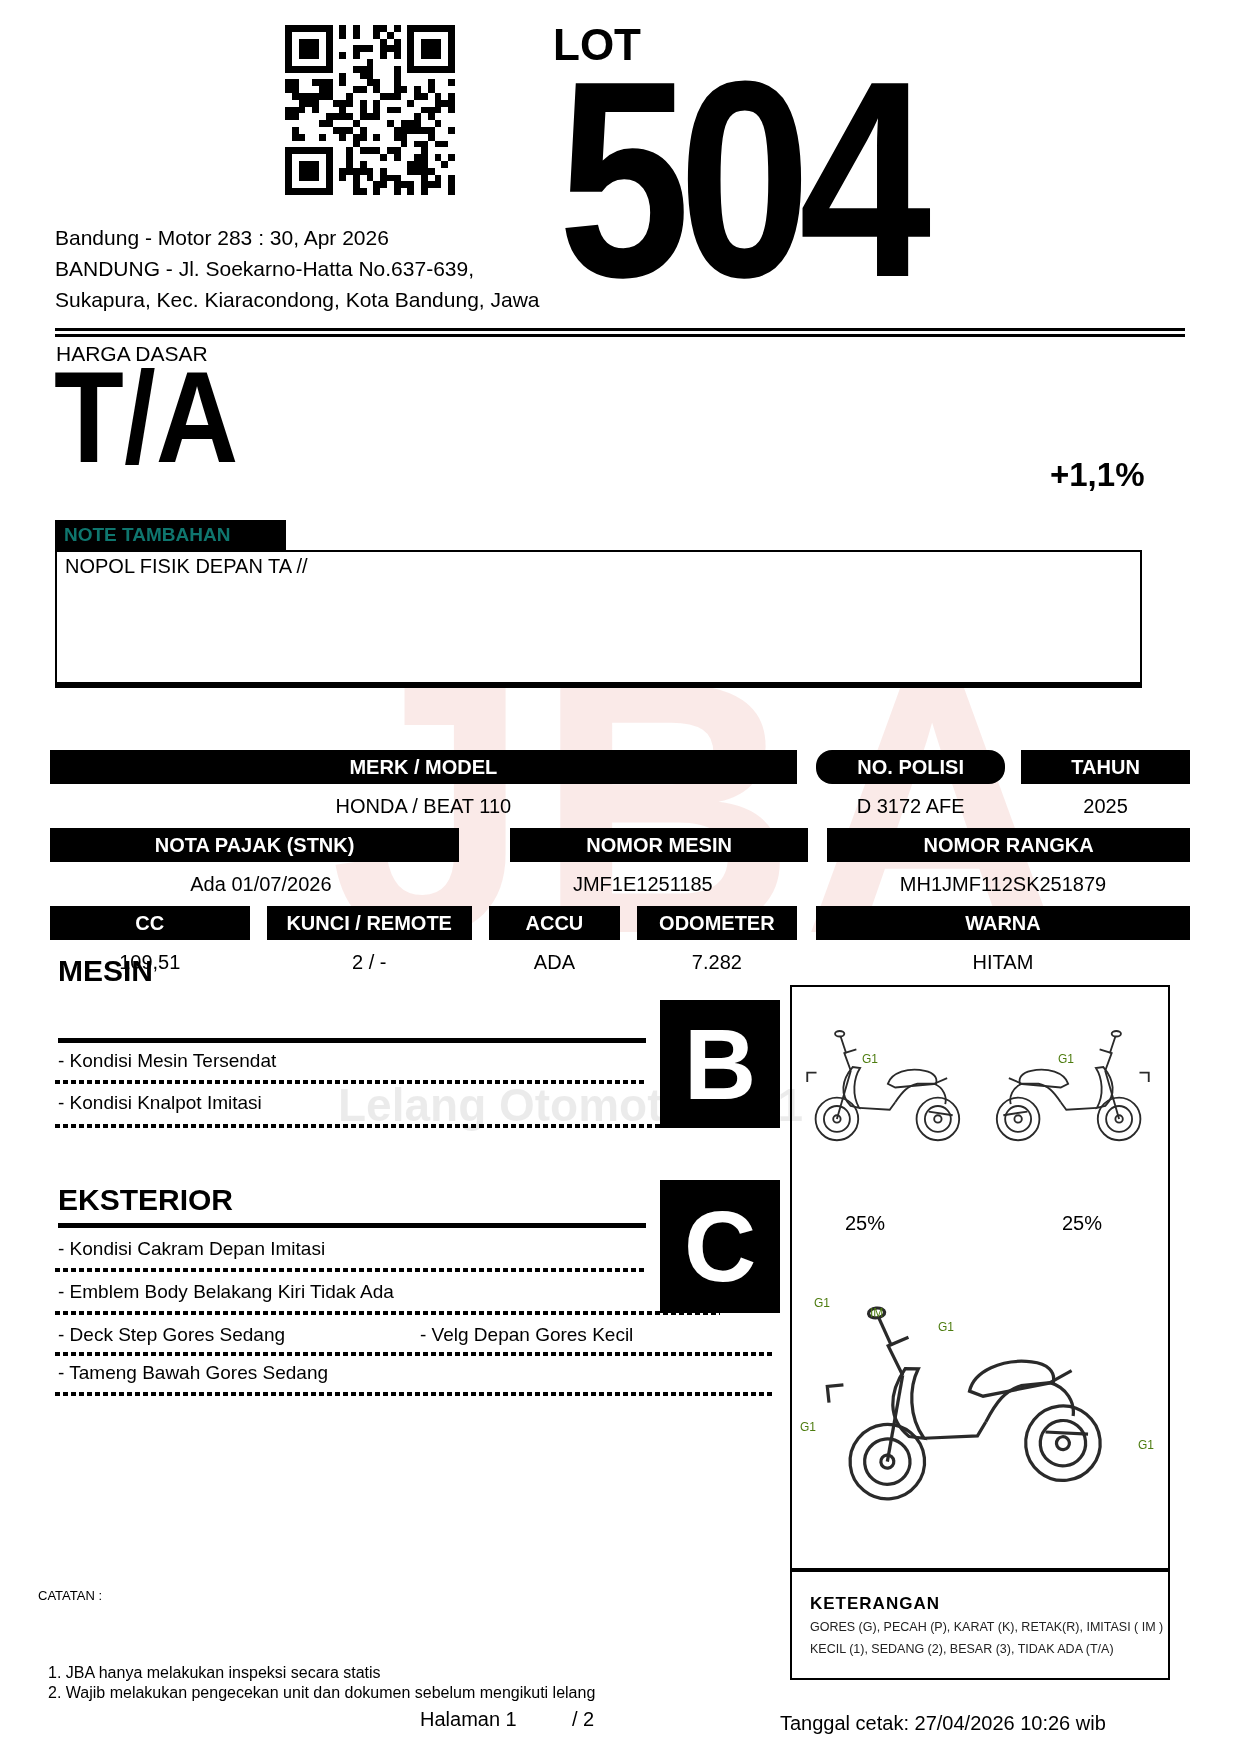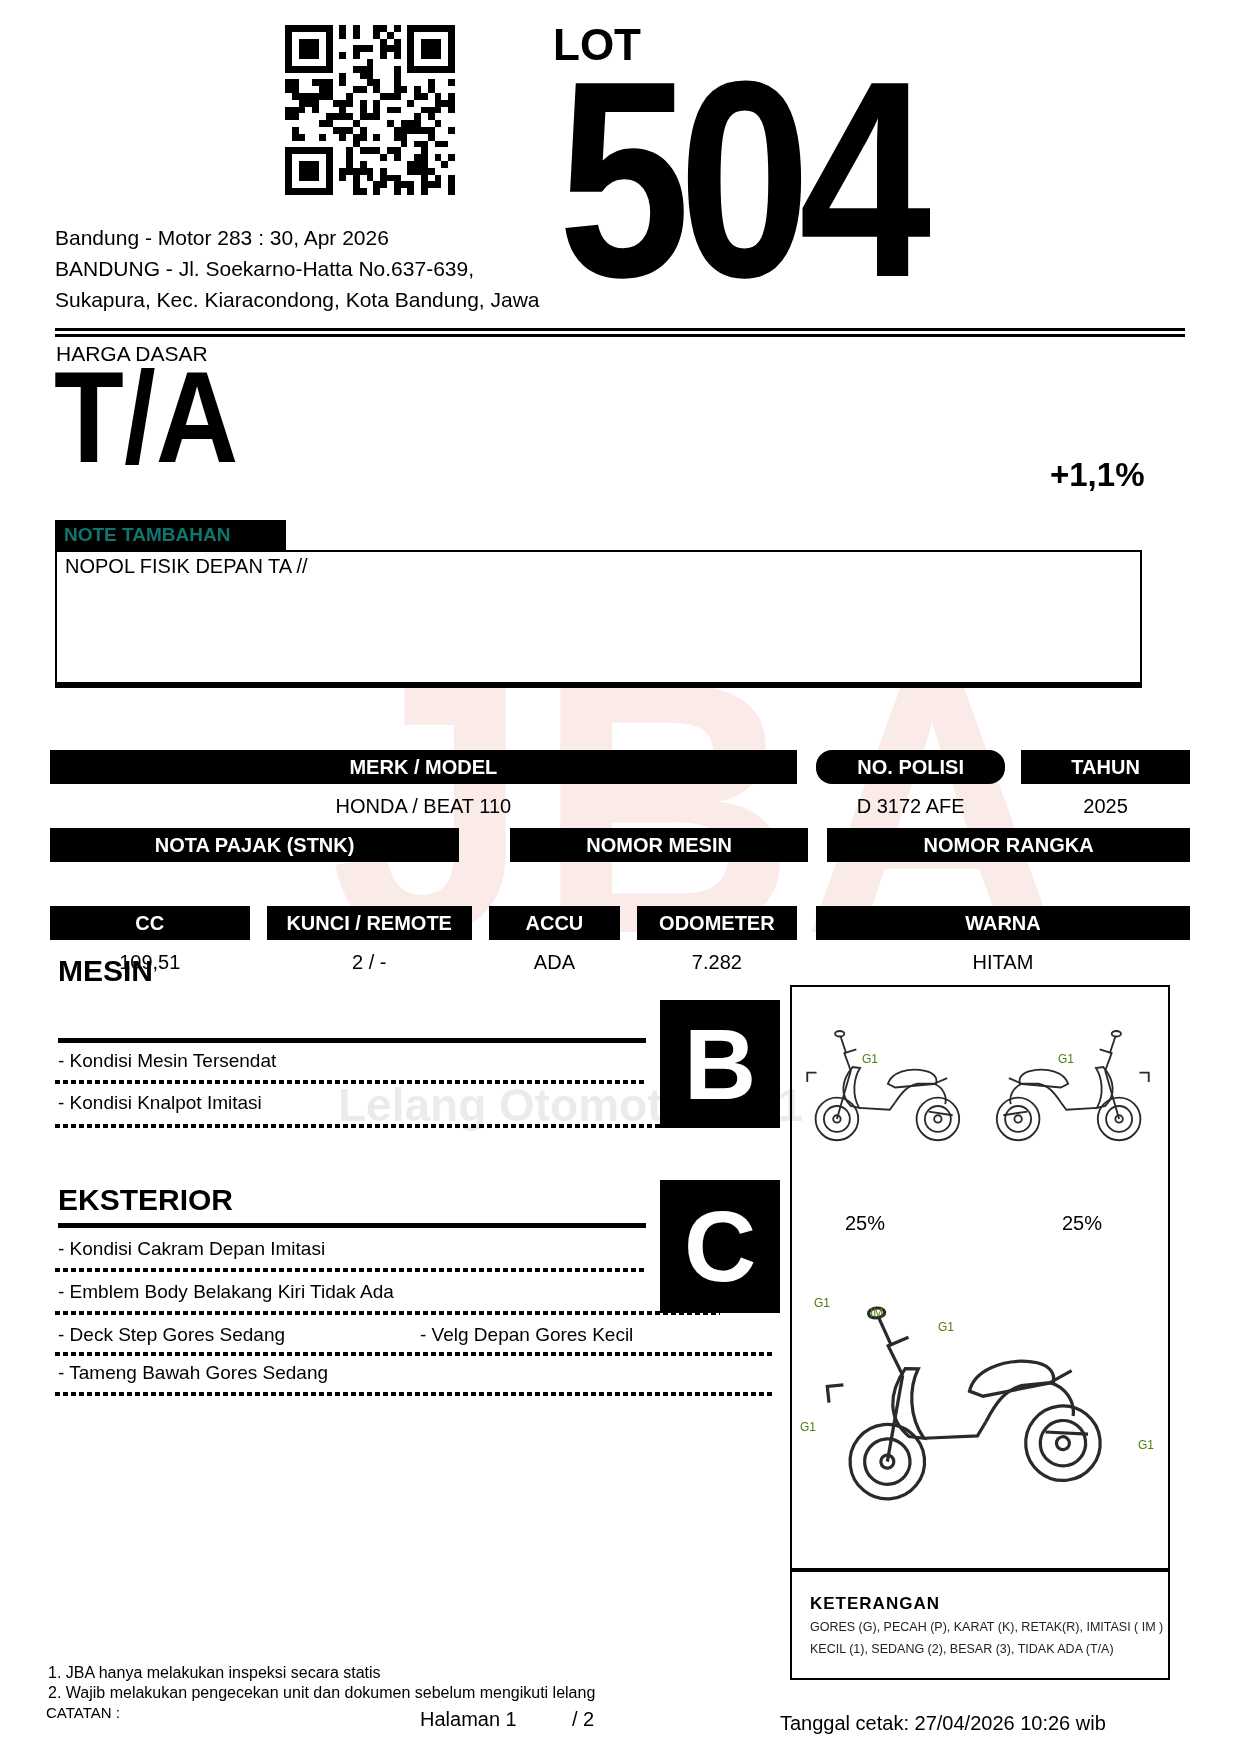--- a/index.html
+++ b/index.html
@@ -51,21 +51,21 @@
   .ket-box{position:absolute;left:790px;top:1568px;width:376px;height:106px;border:2px solid #000;
            border-top:4px solid #000;z-index:1;}
   .ket-title{position:absolute;left:18px;top:22px;font-size:17px;font-weight:bold;letter-spacing:1px;}
   .ket-line1{position:absolute;left:18px;top:48px;font-size:12.5px;color:#222;}
   .ket-line2{position:absolute;left:18px;top:70px;font-size:12.5px;color:#222;}
   .marker{position:absolute;font-size:12px;color:#4d7c0f;z-index:2;}
   .pct{position:absolute;font-size:20px;z-index:2;}
   .bike{position:absolute;z-index:1;}
 
   
-  .catatan-title{position:absolute;left:38px;top:1704px;font-size:15px;z-index:1;margin-left:8px;}
+  .catatan-title{position:absolute;left:38px;top:1588px;font-size:13px;z-index:1;}
   .catatan-item{position:absolute;left:48px;font-size:16px;z-index:1;}
   .page-num{position:absolute;left:420px;top:1708px;font-size:20px;z-index:1;}
   .page-total{position:absolute;left:572px;top:1708px;font-size:20px;z-index:1;}
   .print-date{position:absolute;left:780px;top:1712px;width:405px;text-align:left;font-size:20px;z-index:1;}
 </style>
 </head>
 <body>
 
 <div class="page">
 
@@ -312,20 +312,27 @@
     <div class="td" style="width:14.8%;">2025</div>
   </div>
 
   <div class="trow" style="top:828px;">
     <div class="th" style="width:37%;">NOTA PAJAK (STNK)</div>
     <div style="width:1.5%;"></div>
     <div class="th" style="width:27%;margin-left:34px;">NOMOR MESIN</div>
     <div style="width:1.7%;"></div>
     <div class="th" style="width:32.8%;">NOMOR RANGKA</div>
   </div>
+  <div class="trow" style="top:862px;">
+    <div class="td" style="width:37%;">Ada 01/07/2026</div>
+    <div style="width:1.5%;"></div>
+    <div class="td" style="width:27%;">JMF1E1251185</div>
+    <div style="width:1.7%;"></div>
+    <div class="td" style="width:32.8%;">MH1JMF112SK251879</div>
+  </div>
 
   <div class="trow" style="top:906px;">
     <div class="th" style="width:17.5%;">CC</div>
     <div style="width:1.5%;"></div>
     <div class="th" style="width:18%;">KUNCI / REMOTE</div>
     <div style="width:1.5%;"></div>
     <div class="th" style="width:11.5%;">ACCU</div>
     <div style="width:1.5%;"></div>
     <div class="th" style="width:14%;">ODOMETER</div>
     <div style="width:1.7%;"></div>

